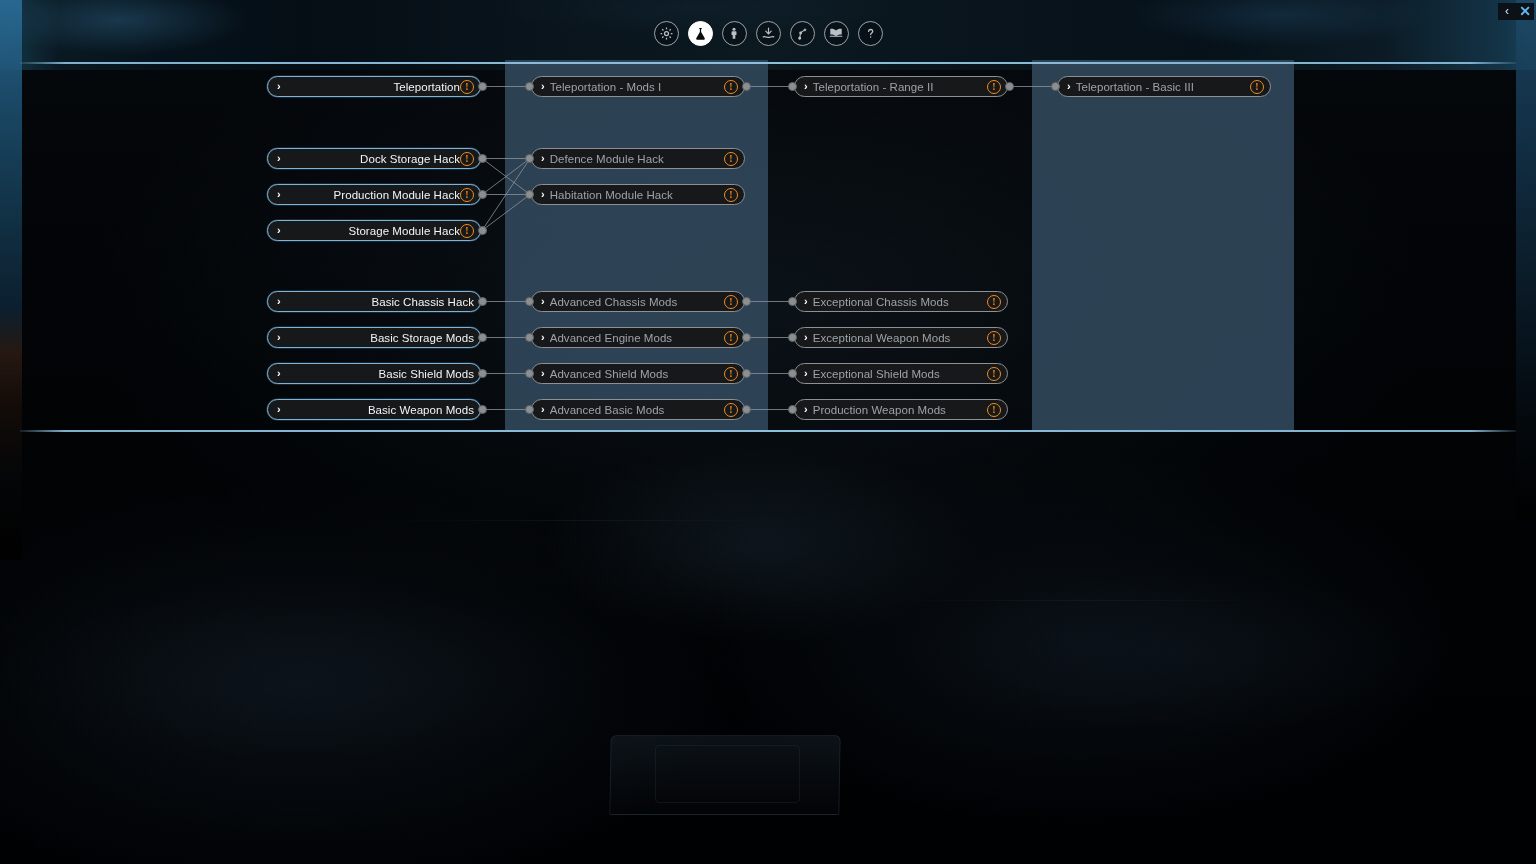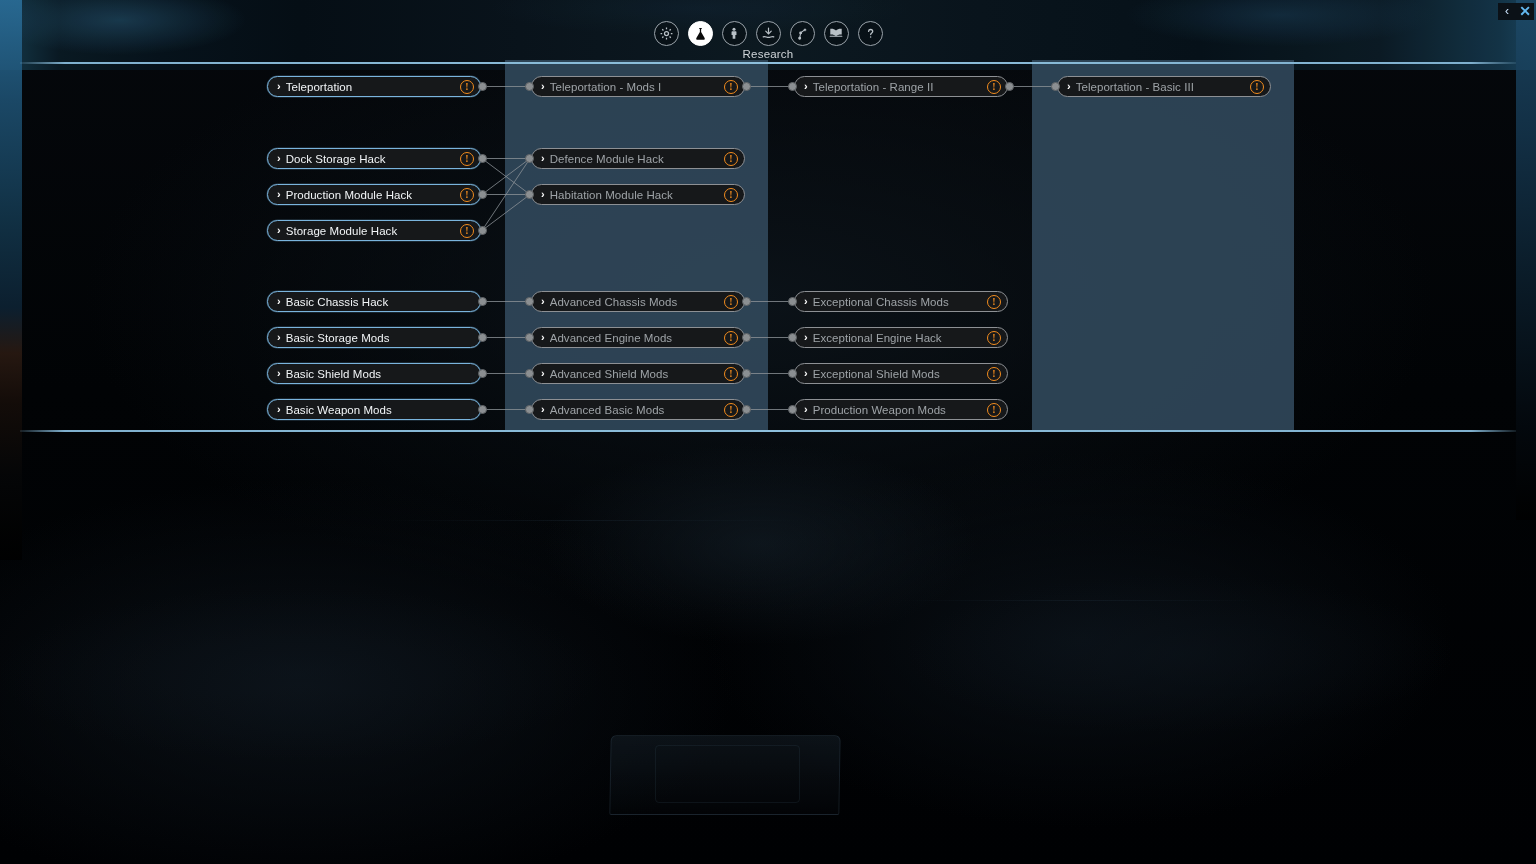--- a/index.html
+++ b/index.html
@@ -169,21 +169,21 @@
     line-height: 1;
   }
   .node.unlocked .chev { color: #ffffff; }
   .node.locked .chev { color: #ffffff; }
   .node .nm {
     flex: 1 1 auto;
     font-size: 11.5px;
     white-space: nowrap; overflow: hidden;
     letter-spacing: .05px;
   }
-  .node.unlocked .nm { color: #f2f5f7; }
+  .node.unlocked .nm { color: #f2f5f7; text-align: right; }
   .node.locked  .nm { color: #9ea3a7; }
 
   .warn {
     flex: 0 0 auto;
     width: 14px; height: 14px; border-radius: 50%;
     border: 1.6px solid #f28c1e;
     display: flex; align-items: center; justify-content: center;
     color: #f28c1e;
     font-size: 10px; font-weight: bold; line-height: 1;
     font-family: "Liberation Serif", serif;
@@ -257,21 +257,20 @@
             <rect x="2.2" y="13.4" width="19.6" height="1.7" rx=".8"></rect>
           </svg>
         </div>
         <div class="tb-icon">
           <svg width="15" height="15" viewBox="0 0 24 24" fill="none" stroke="currentColor" stroke-width="2.1" stroke-linecap="round">
             <path d="M8.9 8.6c.2-1.9 1.6-3 3.3-3 1.9 0 3.3 1.2 3.3 3 0 2.5-3.2 2.5-3.2 5"></path>
             <circle cx="12.2" cy="17.6" r="1.2" fill="currentColor" stroke="none"></circle>
           </svg>
         </div>
       </div>
-    <div class="tb-label">Research</div>
   </div>
 
   <div class="rule top"></div>
   <div class="rule bottom"></div>
 
   <div class="tree" id="tree">
       <div class="band" style="left: 1032px; width: 262px;"></div>
       <div class="band" style="left: 505px; width: 263px;"></div>
     <svg class="links" id="links" viewBox="0 0 1536 372">
         <line x1="482" y1="26.5" x2="530" y2="26.5" stroke="#8d9398" stroke-width="1" opacity="0.78"></line>
@@ -391,21 +390,21 @@
       <div class="port" style="left: 1005px; top: 21.5px;"></div>
       <div class="port" style="left: 788px; top: 21.5px;"></div>
       <div class="node locked" style="left: 794px; top: 231px; width: 214px;">
         <span class="chev">›</span>
         <span class="nm">Exceptional Chassis Mods</span>
         <span class="warn">!</span>
       </div>
       <div class="port" style="left: 788px; top: 236.5px;"></div>
       <div class="node locked" style="left: 794px; top: 267px; width: 214px;">
         <span class="chev">›</span>
-        <span class="nm">Exceptional Engine Hack</span>
+        <span class="nm">Exceptional Weapon Mods</span>
         <span class="warn">!</span>
       </div>
       <div class="port" style="left: 788px; top: 272.5px;"></div>
       <div class="node locked" style="left: 794px; top: 303px; width: 214px;">
         <span class="chev">›</span>
         <span class="nm">Exceptional Shield Mods</span>
         <span class="warn">!</span>
       </div>
       <div class="port" style="left: 788px; top: 308.5px;"></div>
       <div class="node locked" style="left: 794px; top: 339px; width: 214px;">

